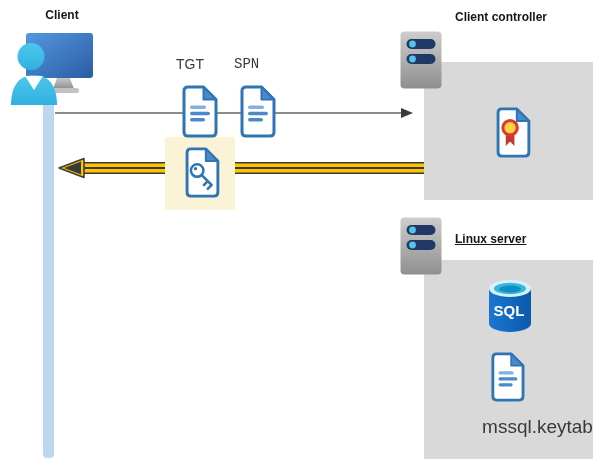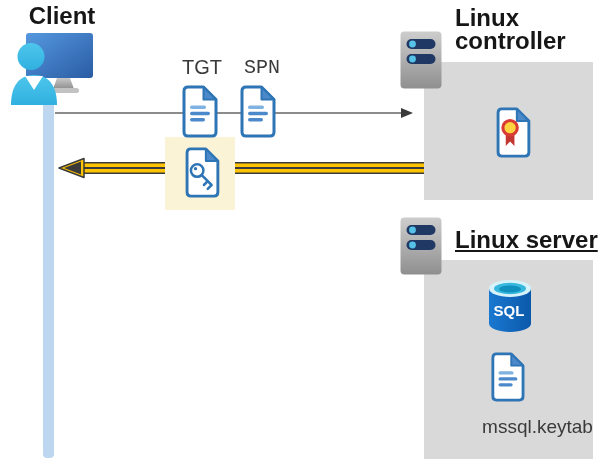--- a/index.html
+++ b/index.html
@@ -1,22 +1,22 @@
 <!DOCTYPE html>
 <html style="--doc-blue: #2E75B6; --fold-blue: #4C89CB; --person-cyan: #3EC0E8; --lifeline-blue: #BDD7F0; --box-gray: #D9D9D9; --server-navy: #1F3864; --server-dot: #56C2E8; --arrow-gray: #666666; --arrowhead-gray: #3A3A3A; --arrow-yellow: #FFC400; --highlight-yellow: #FBF3D5; --sql-blue: #1268C4; --cert-red: #D93B33; --cert-gold: #FFD23F; --title-text: #161616; --label-text: #3A3A3A;"><head>
 <meta charset="utf-8">
 <style>
   html,body{margin:0;padding:0;background:#fff;}
   .canvas{
     position:relative;width:600px;height:468px;background:#fff;overflow:hidden;
     font-family:"Liberation Sans", sans-serif;
   }
   .abs{position:absolute;}
-  .title{font-weight:bold;font-size:24px;line-height:23px;color:var(--title-text,#161616);}
-  .msg-label{font-size:20px;color:var(--label-text,#3a3a3a);text-align:right;}
+  .title{font-weight:bold;font-size:12px;line-height:23px;color:var(--title-text,#161616);}
+  .msg-label{font-size:14px;color:var(--label-text,#3a3a3a);text-align:left;}
   .client-title{left:10px;top:4px;width:104px;text-align:center;z-index:5;}
   .client-icon{left:8px;top:32px;width:110px;height:74px;z-index:4;}
   .lifeline{left:43px;top:91px;width:11px;height:367px;border-radius:4px;
             background:var(--lifeline-blue,#BDD7F0);z-index:1;}
   .arrow-request{left:55px;top:106px;width:358px;height:14px;z-index:2;}
   .arrow-response{left:58px;top:157px;width:366px;height:22px;z-index:2;}
   .tgt-label{left:176px;top:56px;width:46px;z-index:5;}
   .spn-label{left:234px;top:56px;width:46px;z-index:5;font-family:Liberation Mono, monospace;}
   .tgt-doc{left:180px;top:85px;width:38px;height:53px;z-index:4;}
   .spn-doc{left:238px;top:85px;width:38px;height:53px;z-index:4;}
@@ -136,21 +136,21 @@
   </svg>
 
   <div class="abs gray-box dc-box"></div>
   <svg class="abs dc-server" viewBox="0 0 44 60">
     <rect class="srv-body" x="1.5" y="1.5" width="41" height="57" rx="4"></rect>
     <rect class="srv-pill" x="7.5" y="9" width="29" height="10" rx="5"></rect>
     <circle class="srv-dot" cx="13.5" cy="14" r="3.4"></circle>
     <rect class="srv-pill" x="7.5" y="24" width="29" height="10" rx="5"></rect>
     <circle class="srv-dot" cx="13.5" cy="29" r="3.4"></circle>
   </svg>
-  <div class="abs title dc-title">Linux controller</div>
+  <div class="abs title dc-title">Client controller</div>
   <svg class="abs cert-icon" viewBox="0 0 38 53">
     <path class="docbody" d="M8,2 H23.5 L36,14.5 V47 Q36,51 32,51 H8 Q4,51 4,47 V6 Q4,2 8,2 Z"></path>
     <polygon class="docfold" points="23.5,2 36,14.5 23.5,14.5"></polygon>
     <path d="M12,27.5 V40.5 L16.5,35.8 L21,40.5 V27.5 Z" fill="#C43631"></path>
     <circle cx="16.5" cy="21.5" r="7.5" fill="var(--cert-gold,#FFD23F)" stroke="var(--cert-red,#D93B33)" stroke-width="3.2"></circle>
   </svg>
 
   <div class="abs gray-box linux-box"></div>
   <svg class="abs linux-server" viewBox="0 0 44 60">
     <rect class="srv-body" x="1.5" y="1.5" width="41" height="57" rx="4"></rect>

